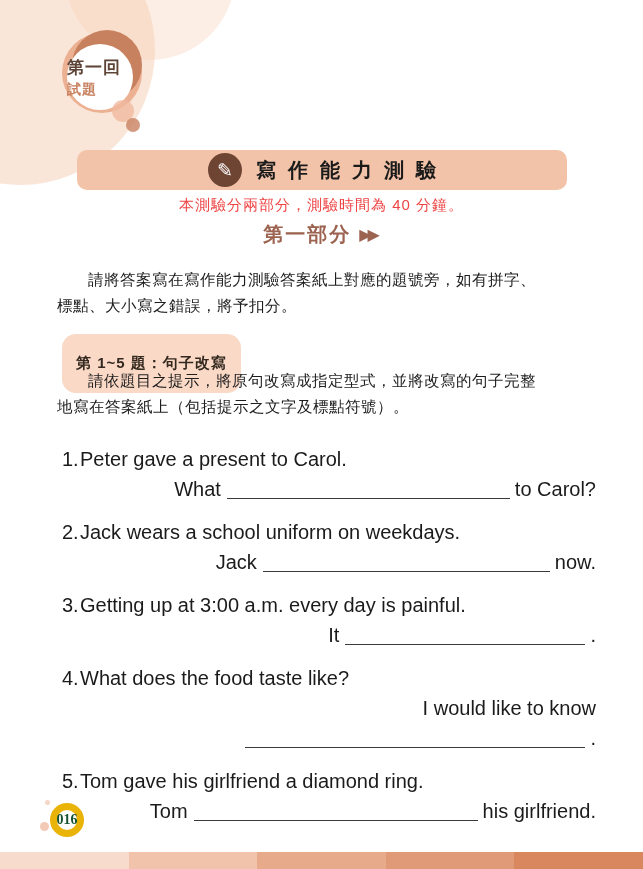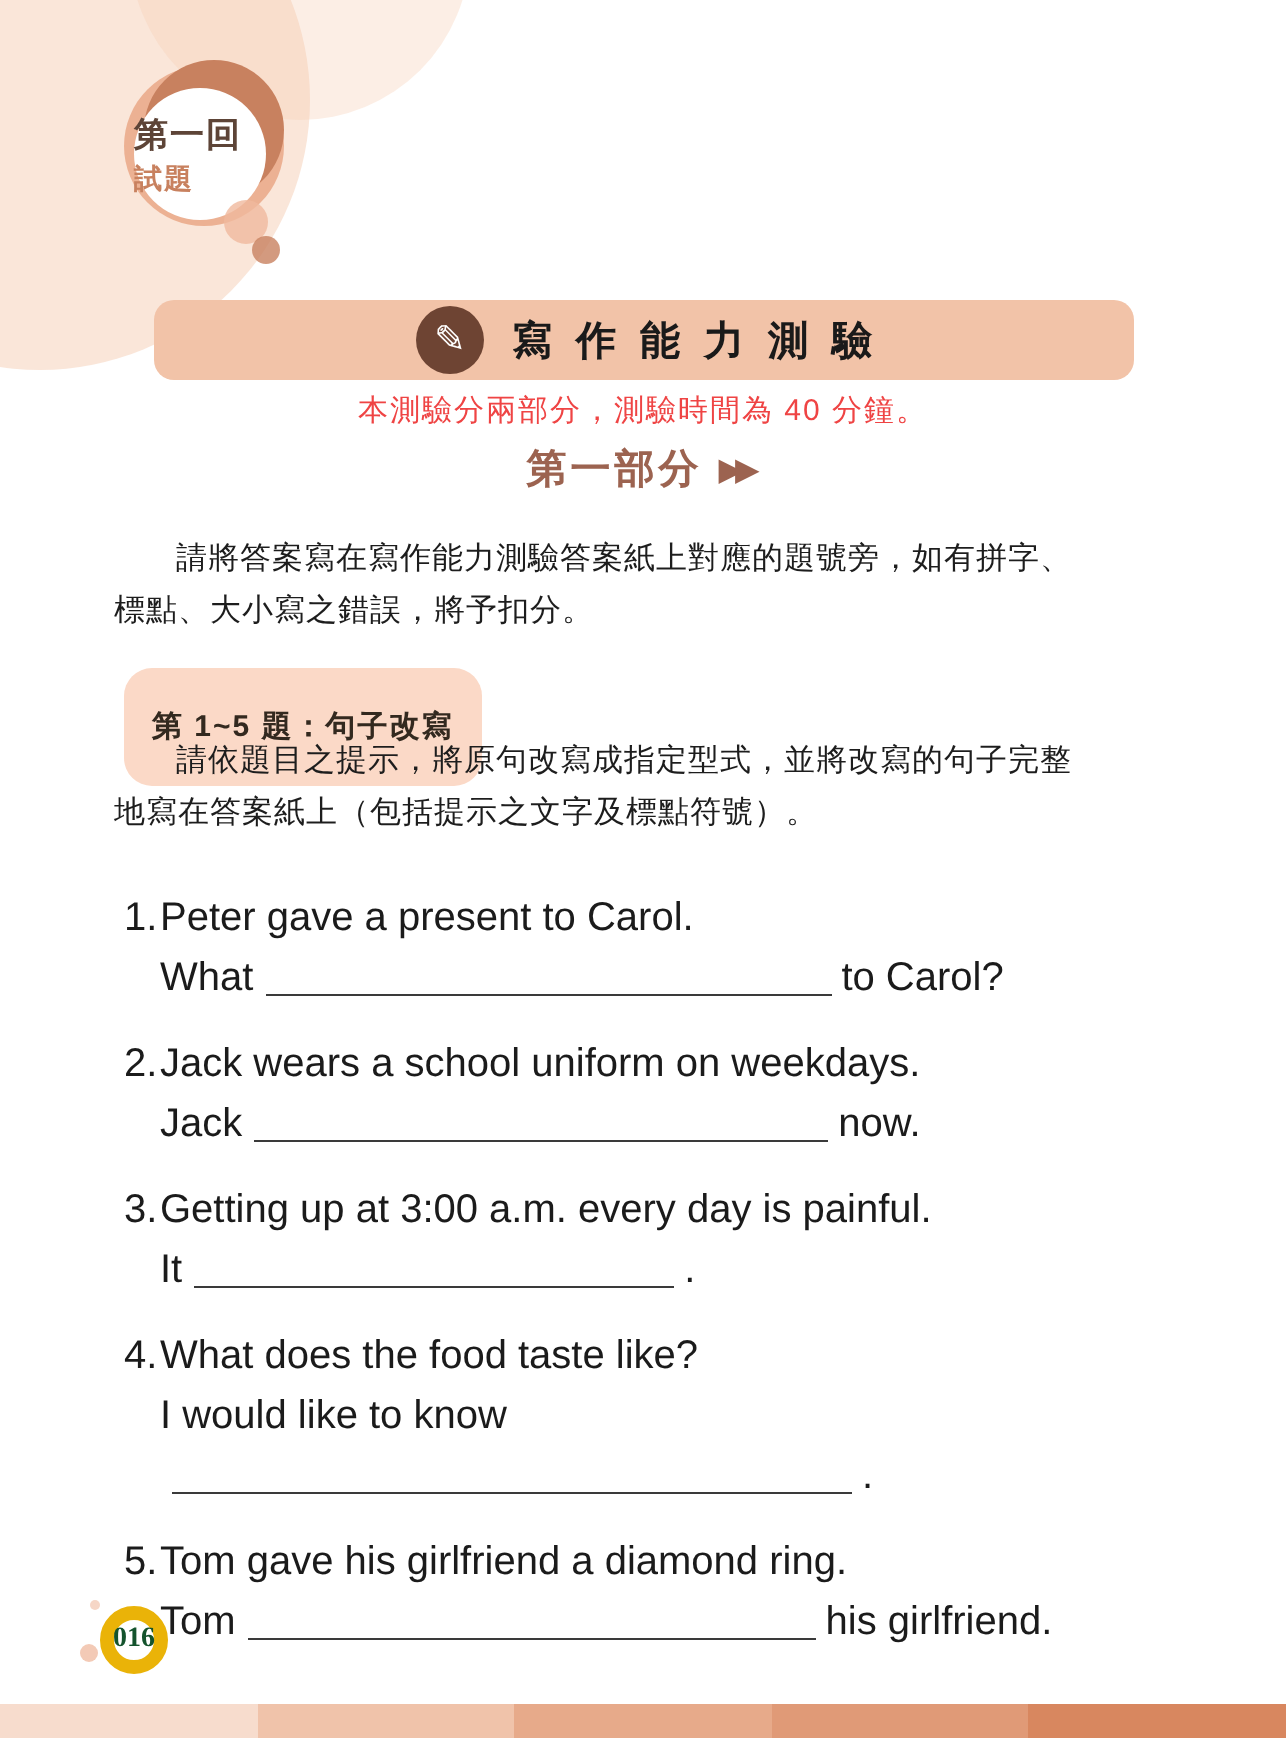--- a/index.html
+++ b/index.html
@@ -46,21 +46,21 @@
   .para-2{top:368px;}
   .indent{text-indent:2em;}
   
   .pill{position:absolute;left:62px;top:334px;background:var(--pill-bg,#fbd9c7);border-radius:14px;
     padding:20px 14px;font-size:15px;font-weight:bold;color:#33291f;letter-spacing:1px;}
   
   .questions{position:absolute;left:62px;top:444px;width:534px;font-size:20px;color:#1b1b1b;}
   .q{margin-bottom:13px;}
   .q-line{line-height:30px;}
   .q-num{display:inline-block;width:18px;}
-  .q-line2{padding-left:18px;}
+  .q-line2{padding-left:18px;text-align:right;}
   .blank{display:inline-block;height:16px;vertical-align:-3px;border-bottom:1.5px solid #3a3a3a;
     margin:0 5px 0 6px;}
   
   .footer-circle{position:absolute;left:50px;top:803px;width:34px;height:34px;box-sizing:border-box;
     border:7px solid #eab308;border-radius:50%;display:flex;align-items:center;justify-content:center;
     font-family:"Liberation Serif","DejaVu Serif",serif;font-weight:bold;font-size:14px;color:#14532d;
     background:#fff;}
   .footer-dot1{position:absolute;left:40px;top:822px;width:9px;height:9px;border-radius:50%;background:#f3cab6;}
   .footer-dot2{position:absolute;left:45px;top:800px;width:5px;height:5px;border-radius:50%;background:#f6d6c6;}
   .footer-title{position:absolute;left:114px;top:812px;font-size:13px;font-weight:bold;letter-spacing:2px;

